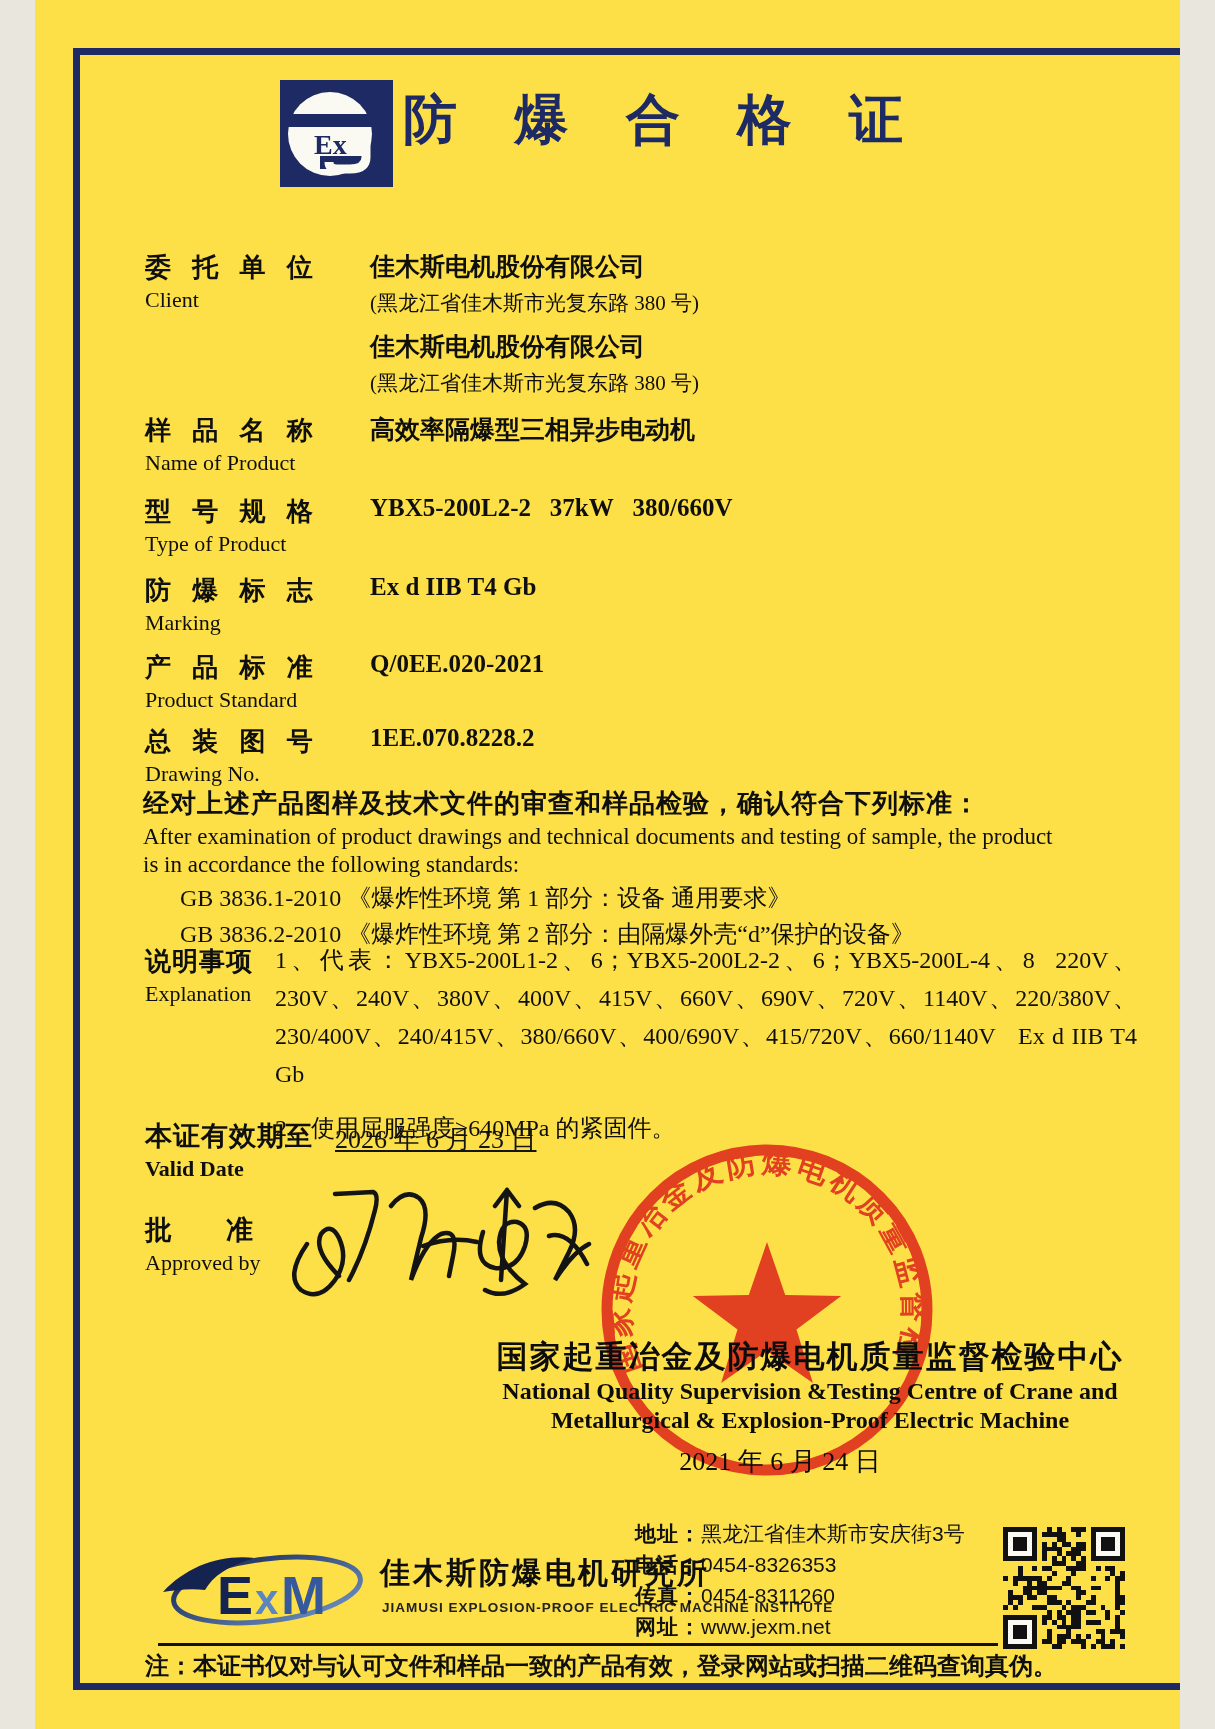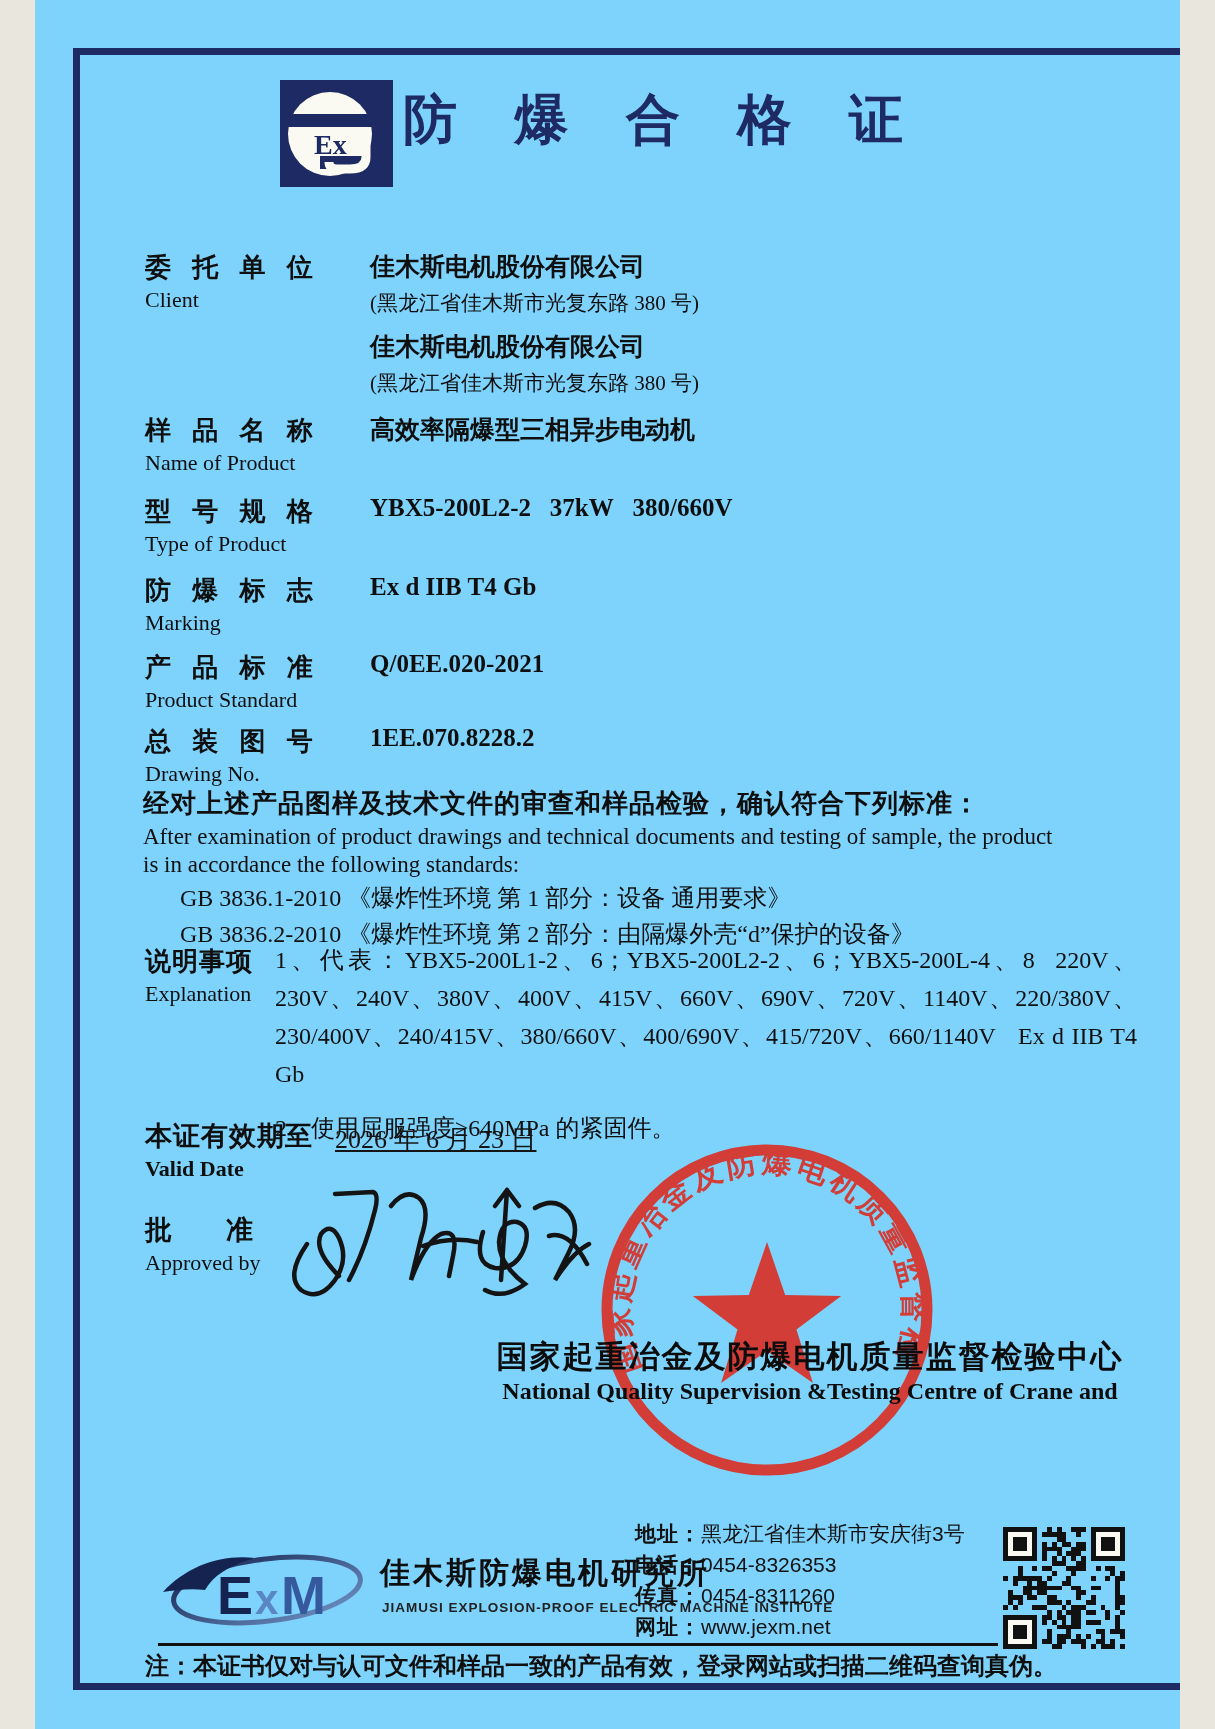--- a/index.html
+++ b/index.html
@@ -1,18 +1,18 @@
 <!DOCTYPE html>
 <html><head>
 <meta charset="utf-8">
 <style>
   html,body{margin:0;padding:0;background:#e9e7dd;}
   .page{
     position:relative; width:1145px; height:1729px; margin:0 auto;
-    background:#7dd3fc; overflow:hidden;
+    background:#fde047; overflow:hidden;
     font-family:"Liberation Serif", serif; color:#151515;
   }
   .frame{
     position:absolute; left:38px; top:48px; width:1117px; height:1628px;
     border:7px solid #1d2a63;
   }
   .abs{position:absolute;}
   .sans{font-family:"Liberation Sans", sans-serif;}
 
   .title-cn{
@@ -173,20 +173,22 @@
     <circle cx="177" cy="177" r="160" fill="none" stroke="#de2a1c" stroke-width="11"></circle>
     <polygon points="177,109 195.2,161.9 251.2,162.9 206.5,196.6 222.9,250.1 177,218 131.1,250.1 147.5,196.6 102.8,162.9 158.8,161.9" fill="#de2a1c"></polygon>
     <path id="sealTextPath" d="M 54,240 A 138,138 0 1 1 300,240" fill="none"></path>
     <text font-family="Liberation Sans, sans-serif" font-weight="bold" font-size="30" fill="#de2a1c" letter-spacing="4">
       <textPath href="#sealTextPath" startOffset="4">国家起重冶金及防爆电机质量监督检验中心</textPath>
     </text>
   </svg>
 
   <div class="abs issuer-cn sans z2">国家起重冶金及防爆电机质量监督检验中心</div>
   <div class="abs issuer-en z2" style="top:1378px;">National Quality Supervision &amp;Testing Centre of Crane and</div>
+  <div class="abs issuer-en z2" style="top:1407px;">Metallurgical &amp; Explosion-Proof Electric Machine</div>
+  <div class="abs issue-date z2">2021 年 6 月 24 日</div>
 
   <svg class="abs jexm" viewBox="0 0 222 95">
     <defs>
       <linearGradient id="swg" x1="0" y1="0" x2="1" y2="1">
         <stop offset="0" stop-color="#14234f"></stop>
           <stop offset="1" stop-color="#6f93c6"></stop>
       </linearGradient>
     </defs>
     <ellipse cx="112" cy="50" rx="94" ry="31" fill="none" stroke="url(#swg)" stroke-width="5" transform="rotate(-7 112 50)"></ellipse>
     <path d="M 8,52 C 32,26 66,14 100,18 C 74,25 58,36 50,50 C 36,48 20,50 8,52 Z" fill="#14234f"></path>

